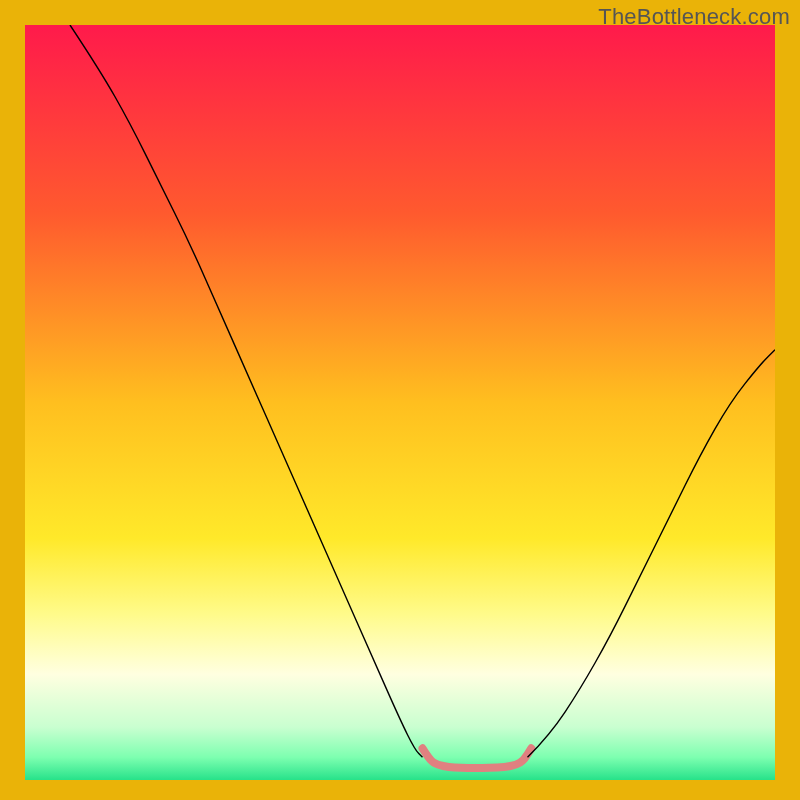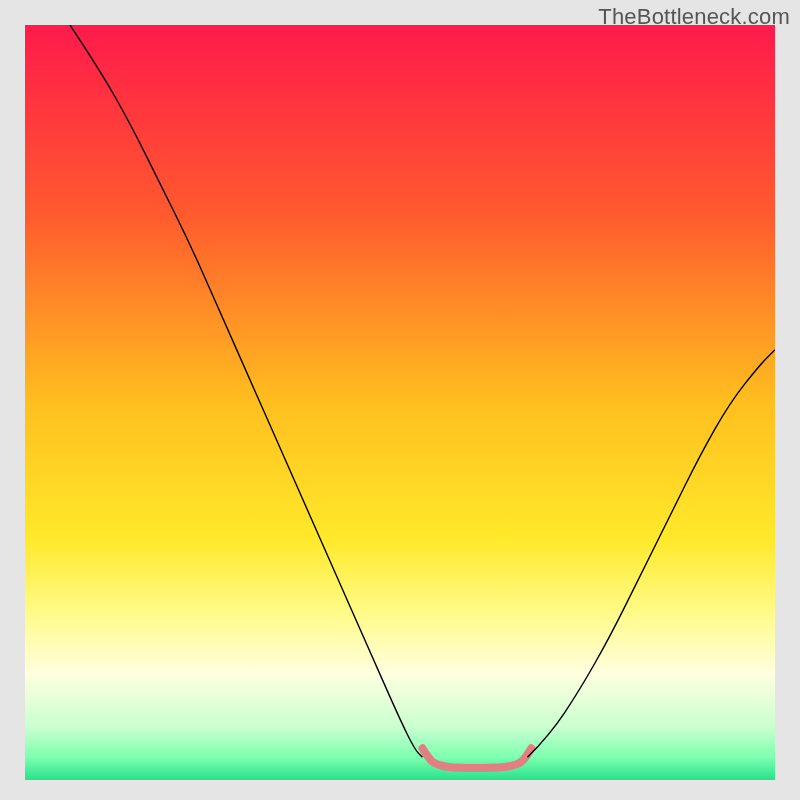--- a/index.html
+++ b/index.html
@@ -8,21 +8,21 @@
     width: 800px;
     height: 800px;
     background: #000;
     overflow: hidden;
     font-family: Arial, Helvetica, sans-serif;
   }
   .frame {
     position: relative;
     width: 800px;
     height: 800px;
-    background: #e5e5e5;
+    background: #eab308;
   }
   .watermark {
     position: absolute;
     top: 4px;
     right: 10px;
     color: #555;
     font-size: 22px;
     font-weight: 500;
     letter-spacing: 0.2px;
     z-index: 10;

